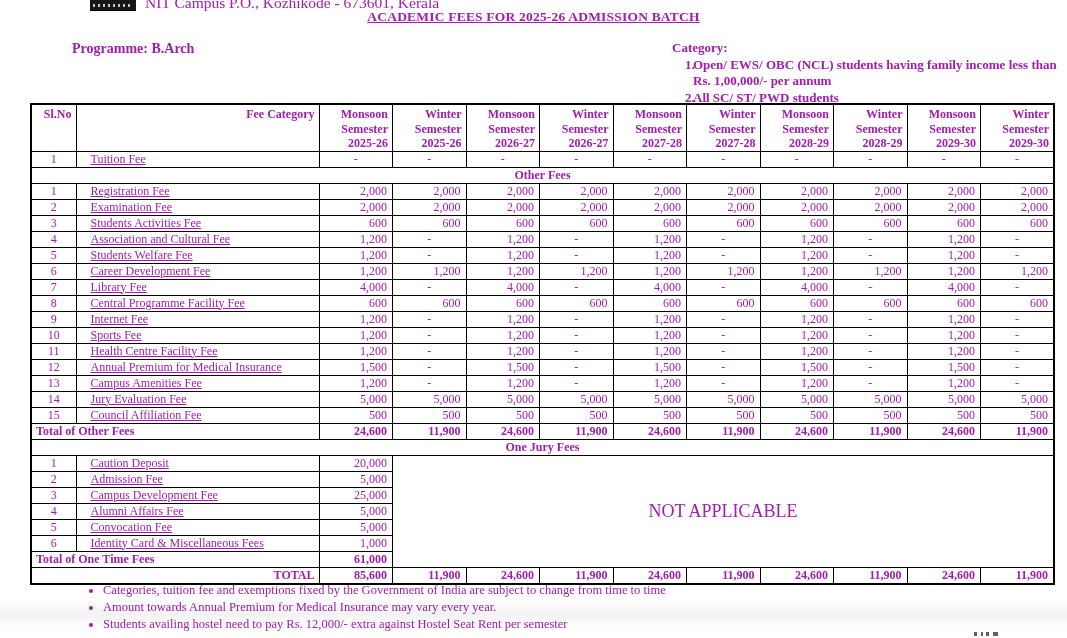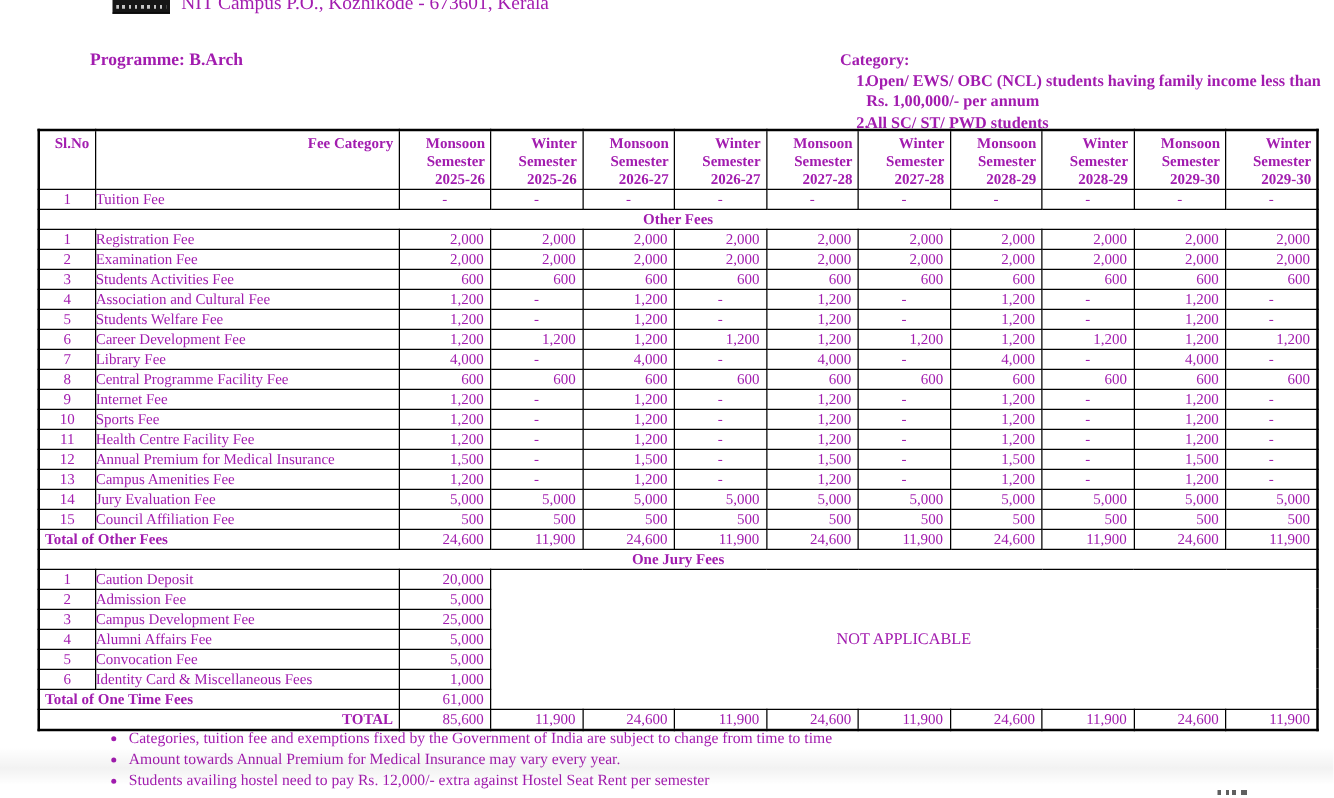--- a/index.html
+++ b/index.html
@@ -44,28 +44,28 @@
   .fees-table th, .fees-table td {
     border:1px solid #000; font-size:12px; padding:0 4px; overflow:hidden;
     height:16px; vertical-align:middle;
   }
   .fees-table thead tr { height:47px; }
   .fees-table th {
     font-weight:bold; text-align:right; vertical-align:top;
     white-space:pre-line; line-height:14.5px; padding-top:2px;
   }
   td.sl   { text-align:center; }
-  td.label{ text-align:left; padding-left:0; }
+  td.label{ text-align:left; padding-left:14px;text-decoration:underline; }
   td.num  { text-align:right; padding-right:5px; }
   td.dash { text-align:center; }
-  td.bold { font-weight:normal; }
+  td.bold { font-weight:bold; }
   tr.row-band td { font-weight:bold; text-align:center; padding-left:4px;margin-left:42px; }
   td.total-label { font-weight:bold; padding-right:6px; }
   td.grand-label { font-weight:bold; text-align:right; }
-  td.na-cell { text-align:center; font-size:13px; vertical-align:middle; }
+  td.na-cell { text-align:center; font-size:18px; vertical-align:middle; }
 
   .footnotes {
     position:absolute; left:85px; top:582px; width:900px;
     font-size:12.5px; line-height:17px;
   }
   .footnotes ul { margin:0; padding-left:18px; list-style:disc; }
 
   .bottom-shade {
     position:absolute; left:0; top:598px; width:100%; height:30px;
     background:linear-gradient(180deg, rgba(0,0,0,0) 0%, rgba(0,0,0,0.05) 55%, rgba(0,0,0,0) 100%);
@@ -78,20 +78,21 @@
 </style>
 </head>
 <body>
 
 <div class="page">
 
   <div class="logo-strip"></div>
 
   <div class="address">NIT Campus P.O., Kozhikode - 673601, Kerala</div>
 
+  <div class="doc-title">ACADEMIC FEES FOR 2025-26 ADMISSION BATCH</div>
 
   <div class="programme">Programme: B.Arch</div>
 
   <div class="category">
     <div>Category:</div>
     <div>
         <div class="cat-item">
           <span class="cat-num">1.</span>
           <span class="cat-text">Open/ EWS/ OBC (NCL) students having family income less than Rs. 1,00,000/- per annum</span>
         </div>

